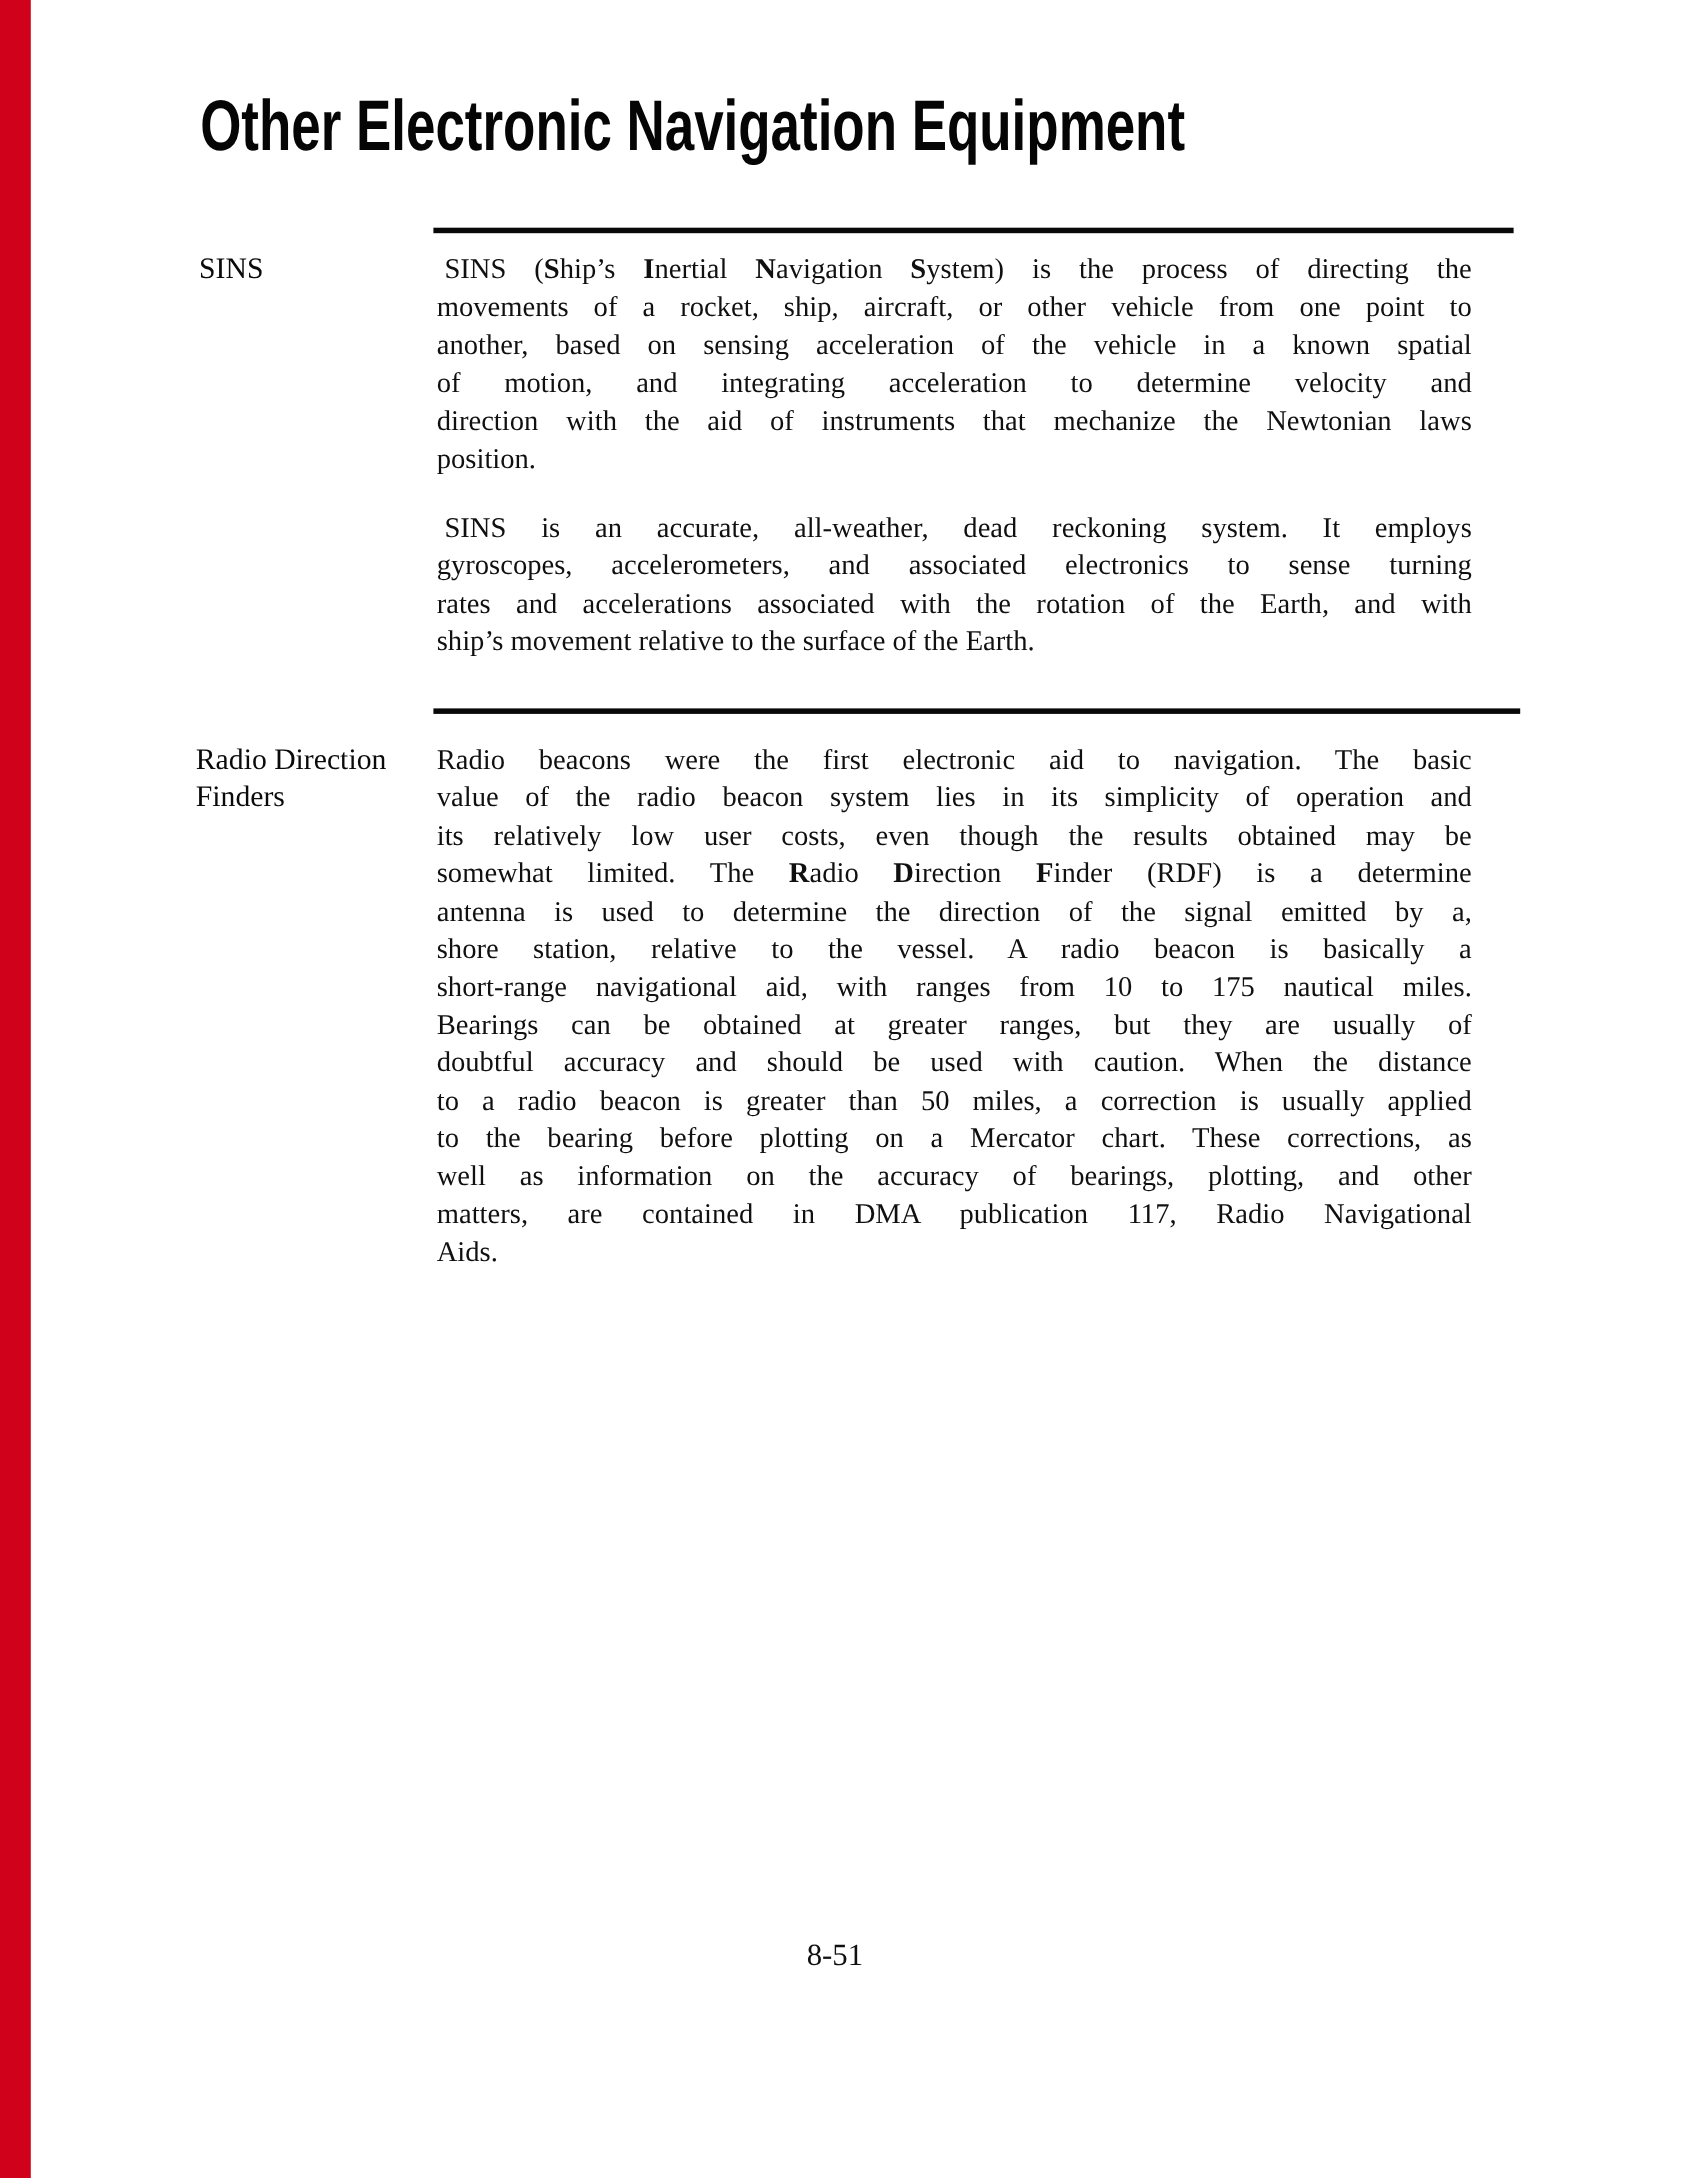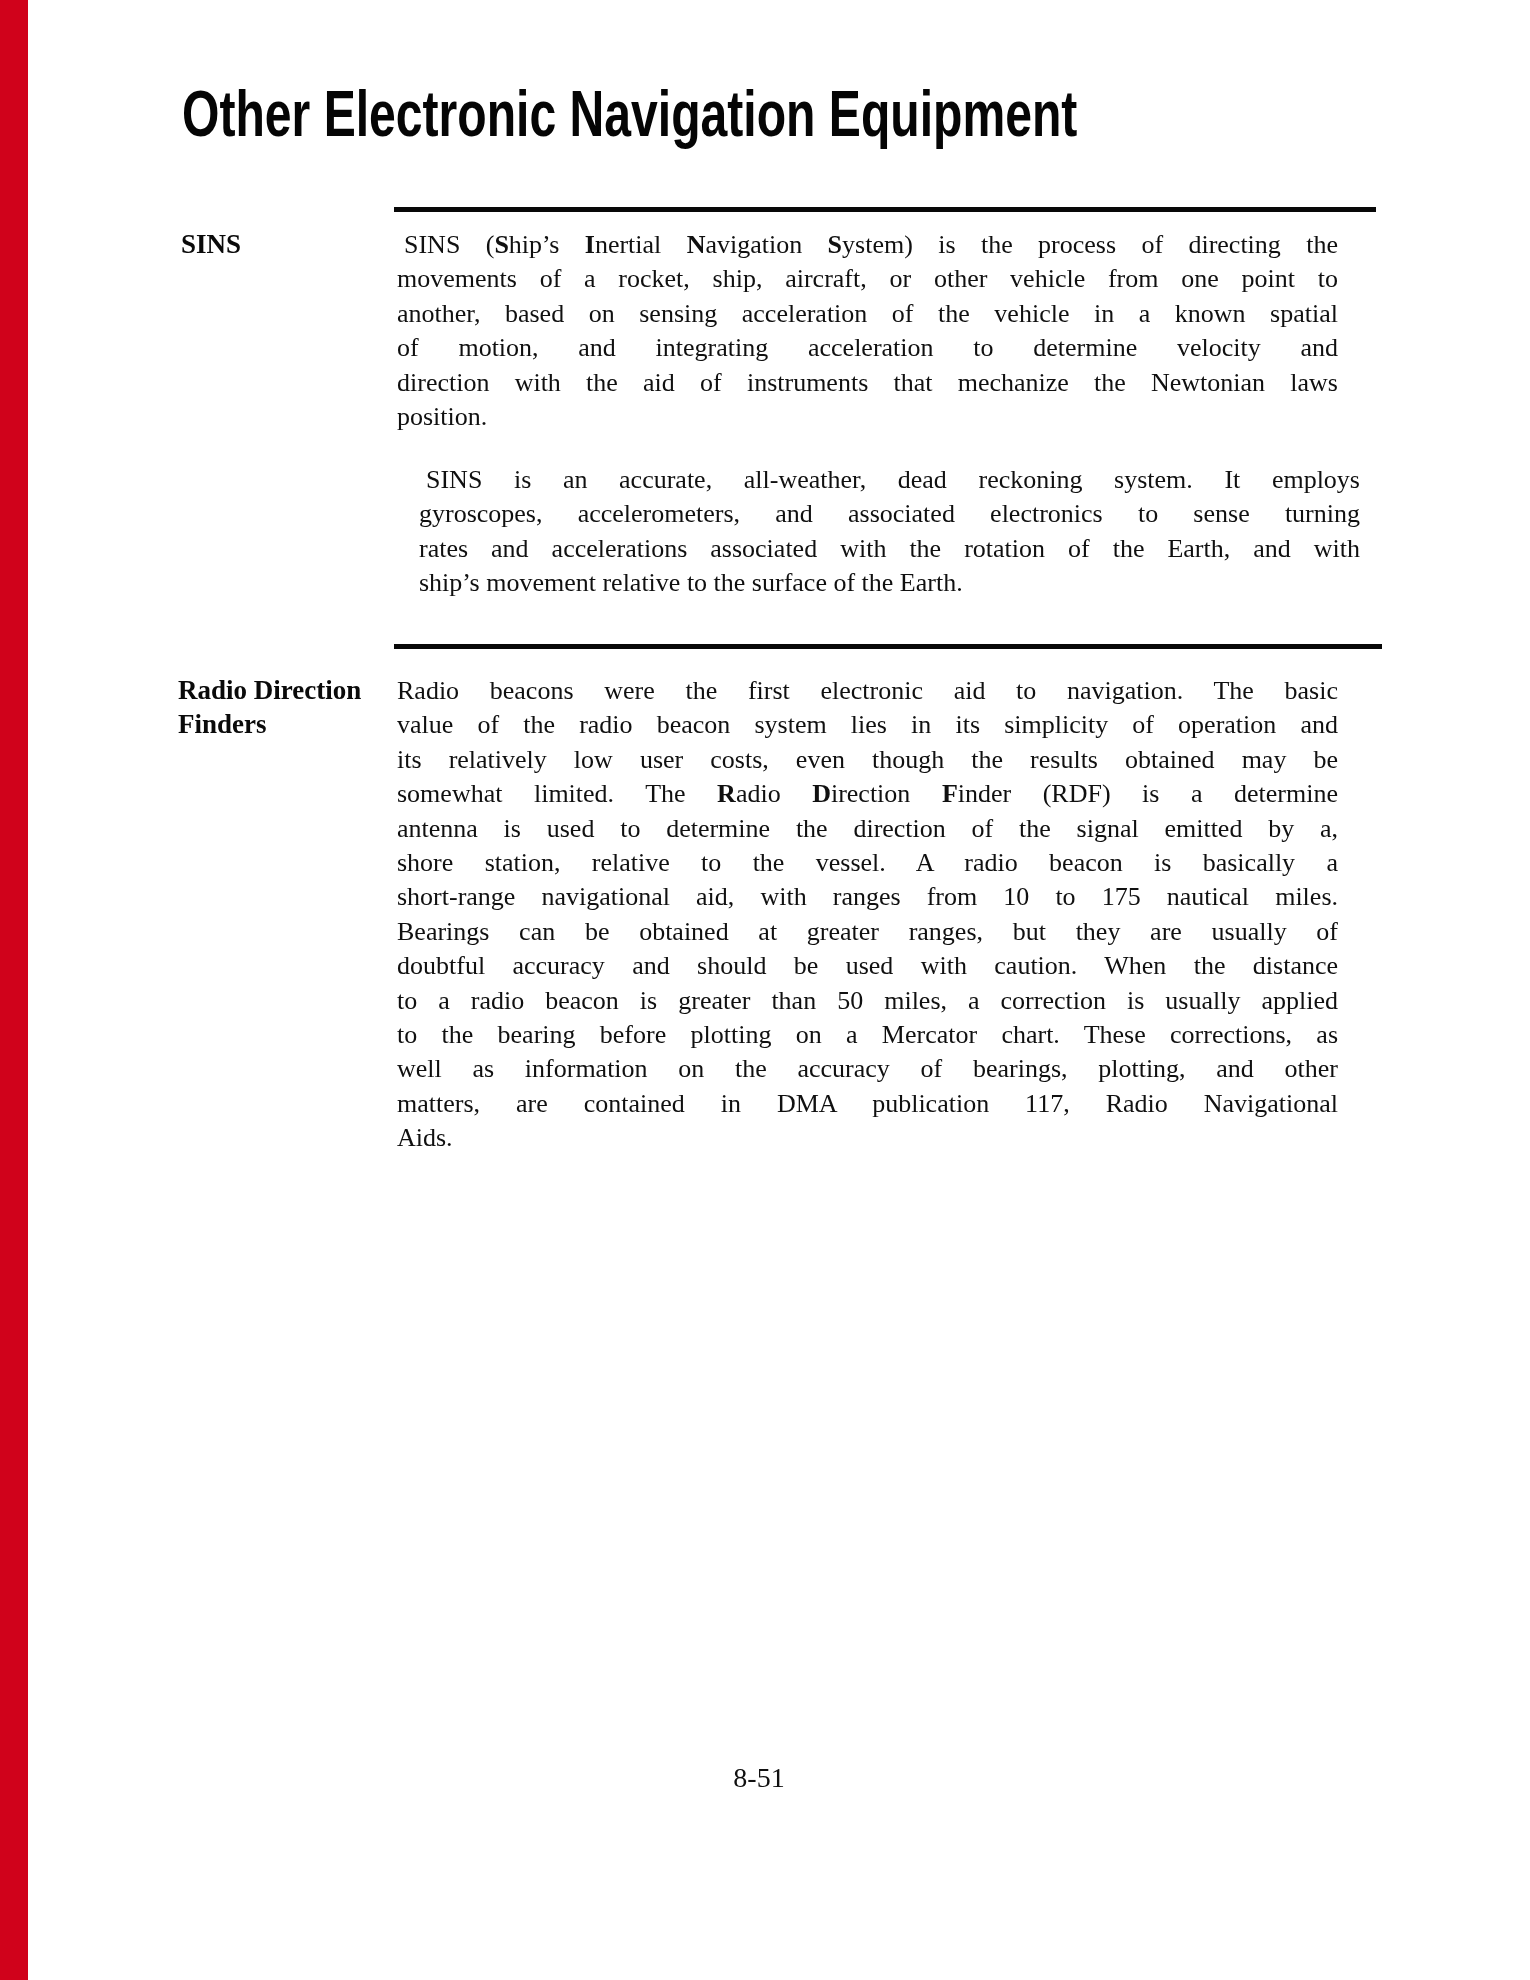--- a/index.html
+++ b/index.html
@@ -37,37 +37,37 @@
   }
   .rule {
     position: absolute;
     height: 5px;
     background: #080808;
   }
   .rule-1 { left: 394px; top: 207px; width: 982px; }
   .rule-2 { left: 394px; top: 644px; width: 988px; }
   .label {
     position: absolute;
-    font-weight: bold;
+    font-weight: normal;
     font-size: 27px;
     line-height: 34px;
     color: #0a0a0a;
     white-space: nowrap;
   }
   .label-sins { left: 181px; top: 227px; }
   .label-rdf  { left: 178px; top: 673px; }
   .para {
     position: absolute;
     width: 941px;
     font-size: 26px;
     line-height: 34.4px;
     color: #101010;
   }
   .para-1 { left: 397px; top: 228px; }
-  .para-2 { left: 397px; top: 463px; margin-left: 22px; }
+  .para-2 { left: 397px; top: 463px; }
   .para-3 { left: 397px; top: 674px; }
   .line { text-align: justify; }
   .line.just { text-align-last: justify; }
   .line.first-indent { text-indent: 7px; }
   .b { font-weight: bold; }
   .page-number {
     position: absolute;
     left: 697px; top: 1762px;
     width: 124px;
     text-align: center;

